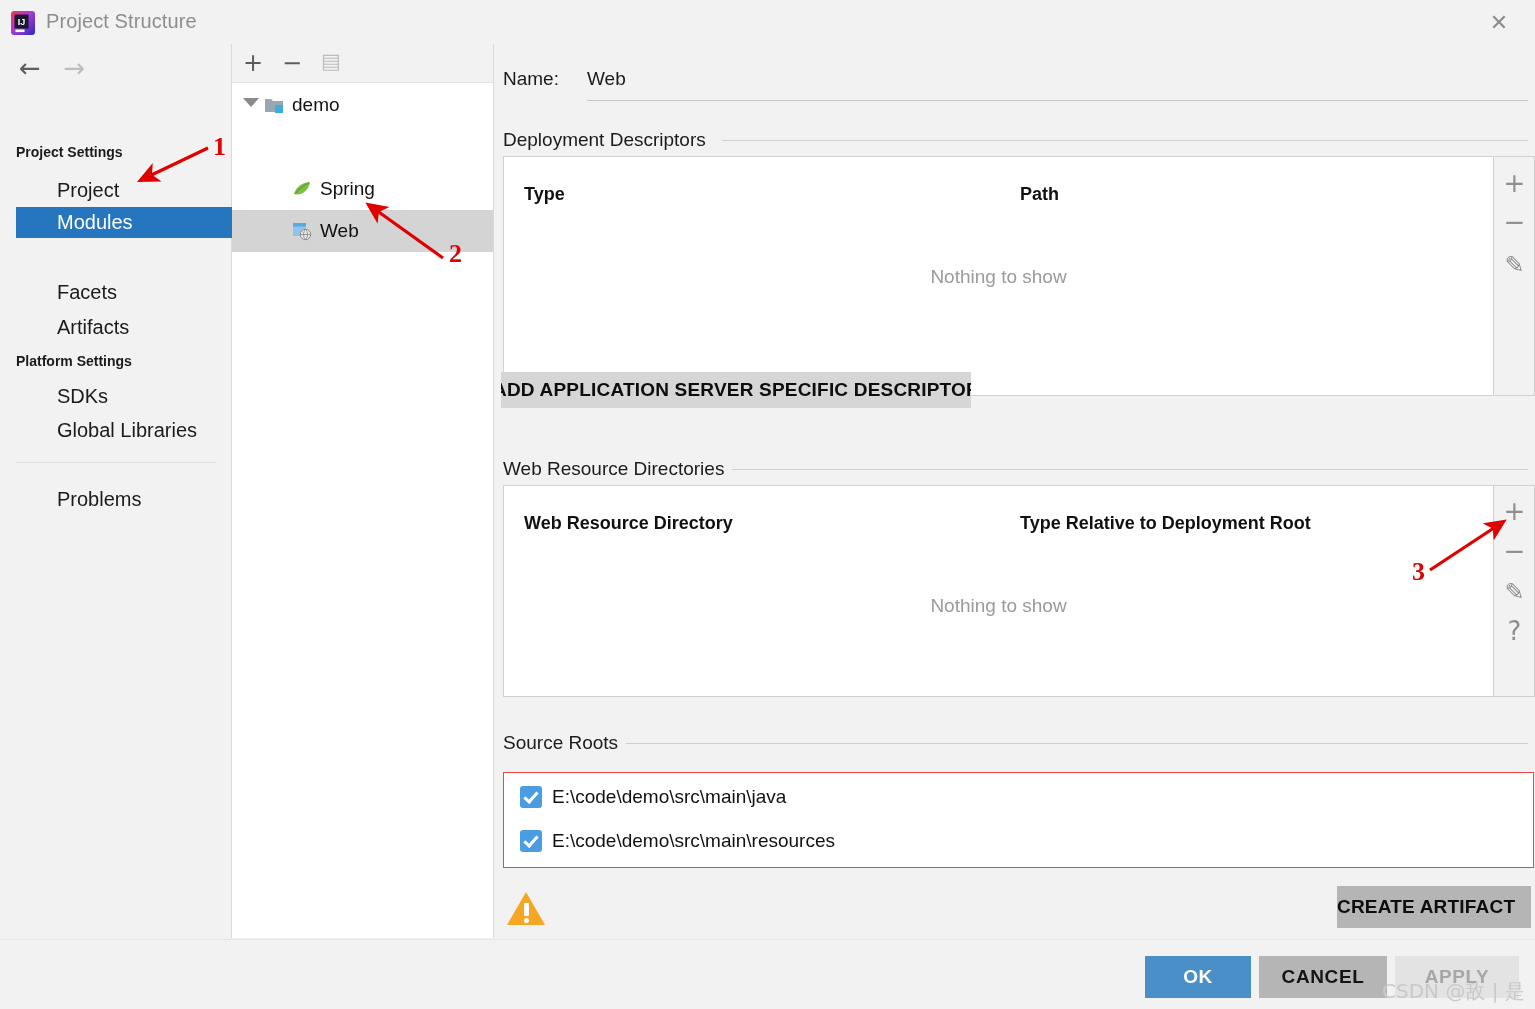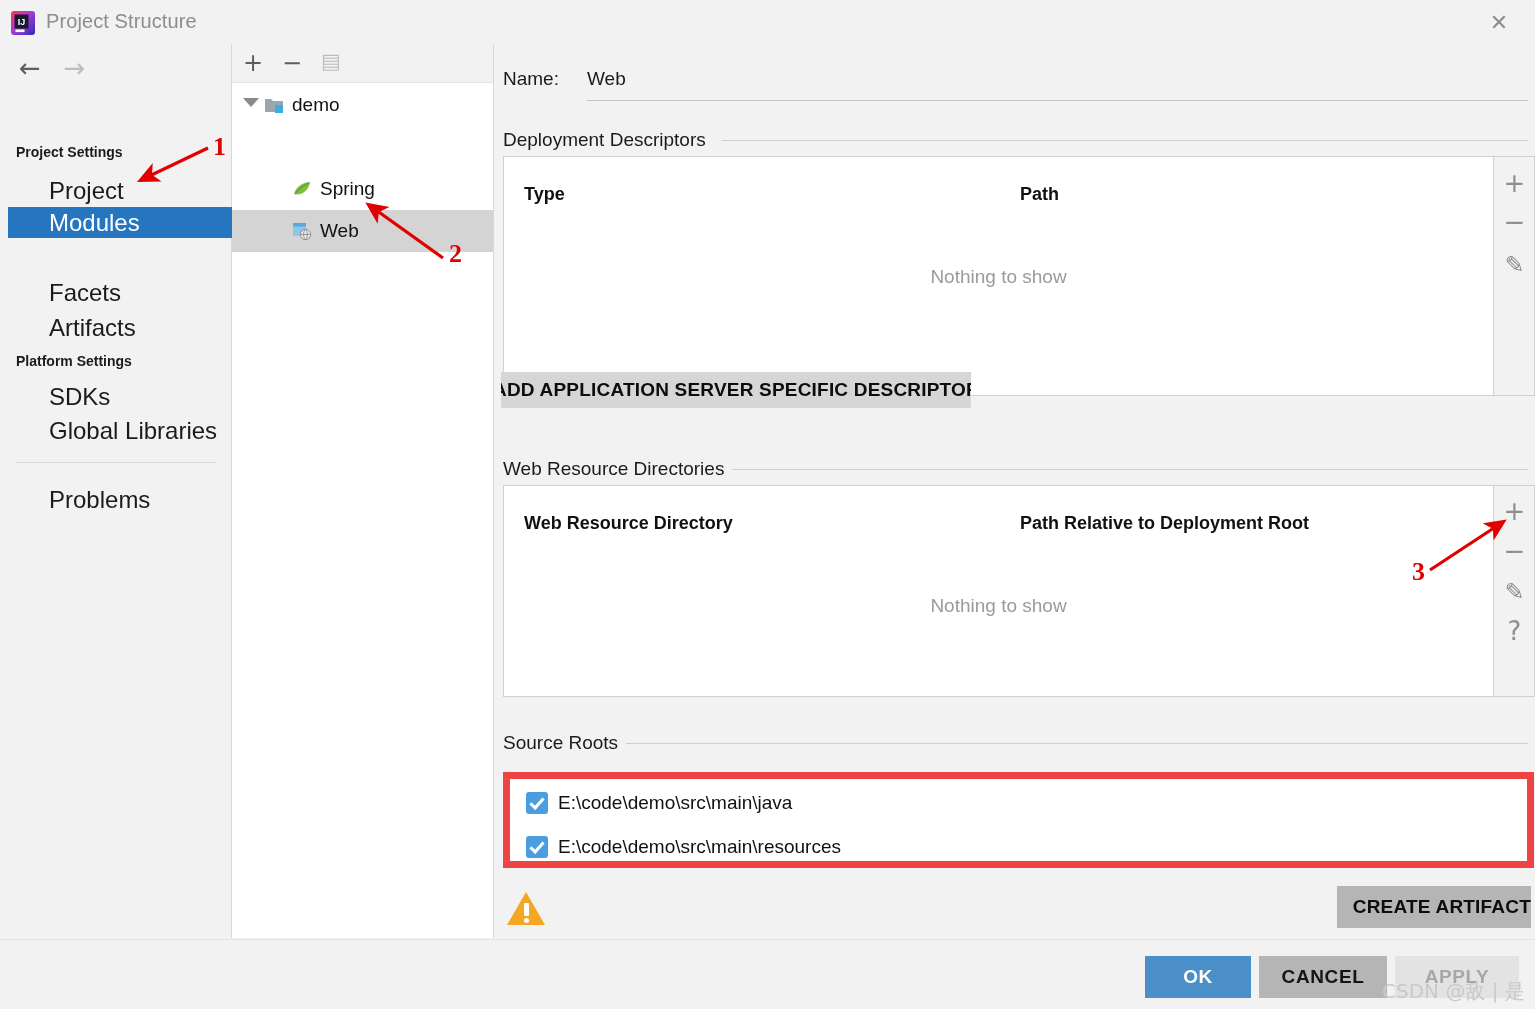--- a/index.html
+++ b/index.html
@@ -78,27 +78,27 @@
 
   .side-group {
     position: absolute;
     left: 16px;
     font-size: 14px;
     font-weight: bold;
     color: #1b1b1b;
   }
   .side-item {
     position: absolute;
-    left: 8px;
+    left: 16px;
     width: 231px;
     height: 31px;
     line-height: 31px;
     padding-left: 41px;
     box-sizing: border-box;
-    font-size: 24px;
+    font-size: 20px;
     color: #1b1b1b;
     cursor: pointer;
     white-space: nowrap;
   }
   .side-item.selected {
     background: #2675bf;
     color: #ffffff;
   }
   .side-divider {
     position: absolute;
@@ -255,33 +255,33 @@
     cursor: pointer;
   }
 
   .flat-button {
     position: absolute;
     background: #d6d6d6;
     color: #0d0d0d;
     font-size: 19px;
     font-weight: bold;
     letter-spacing: .2px;
-    text-align: right;
+    text-align: left;
     cursor: pointer;
     overflow: hidden;
     white-space: nowrap;
     box-sizing: border-box;
   }
 
   .src-box {
     position: absolute;
     left: 503px; top: 772px;
     width: 1031px; height: 96px;
     background: #ffffff;
-    border: 7px solid #ef4444;
+    border: 1px solid #ef4444;
     box-sizing: border-box;
   }
   .src-row {
     position: absolute;
     left: 16px;
     height: 30px;
     line-height: 30px;
     font-size: 19px;
     color: #111;
     white-space: nowrap;
@@ -492,21 +492,21 @@
       <div class="st-icon" style="top:94px; font-size:24px">✎</div>
     </div>
 
     <div class="flat-button" style="left:7px; top:328px; width:470px; height:36px; line-height:36px; text-align:left; padding-left:4px; text-indent:-12px;">ADD APPLICATION SERVER SPECIFIC DESCRIPTOR..</div>
 
     <div class="section-title" style="left:9px; top:414px">Web Resource Directories</div>
     <div class="section-line" style="left:237px; top:425px; width:797px"></div>
 
     <div class="table-box" style="left:9px; top:441px; width:991px; height:212px;">
       <div class="th" style="left:20px; top:27px">Web Resource Directory</div>
-      <div class="th" style="left:516px; top:27px">Path Relative to Deployment Root</div>
+      <div class="th" style="left:516px; top:27px">Type Relative to Deployment Root</div>
       <div class="empty-text" style="top:109px">Nothing to show</div>
     </div>
 
     <div class="side-toolbar" style="left:1000px; top:441px; width:41px; height:212px;">
       <div class="st-icon" style="top:10px; font-size:26px">+</div>
       <div class="st-icon" style="top:50px; font-size:26px">−</div>
       <div class="st-icon" style="top:92px; font-size:24px">✎</div>
       <div class="st-icon" style="top:130px; font-size:26px">?</div>
     </div>
 

